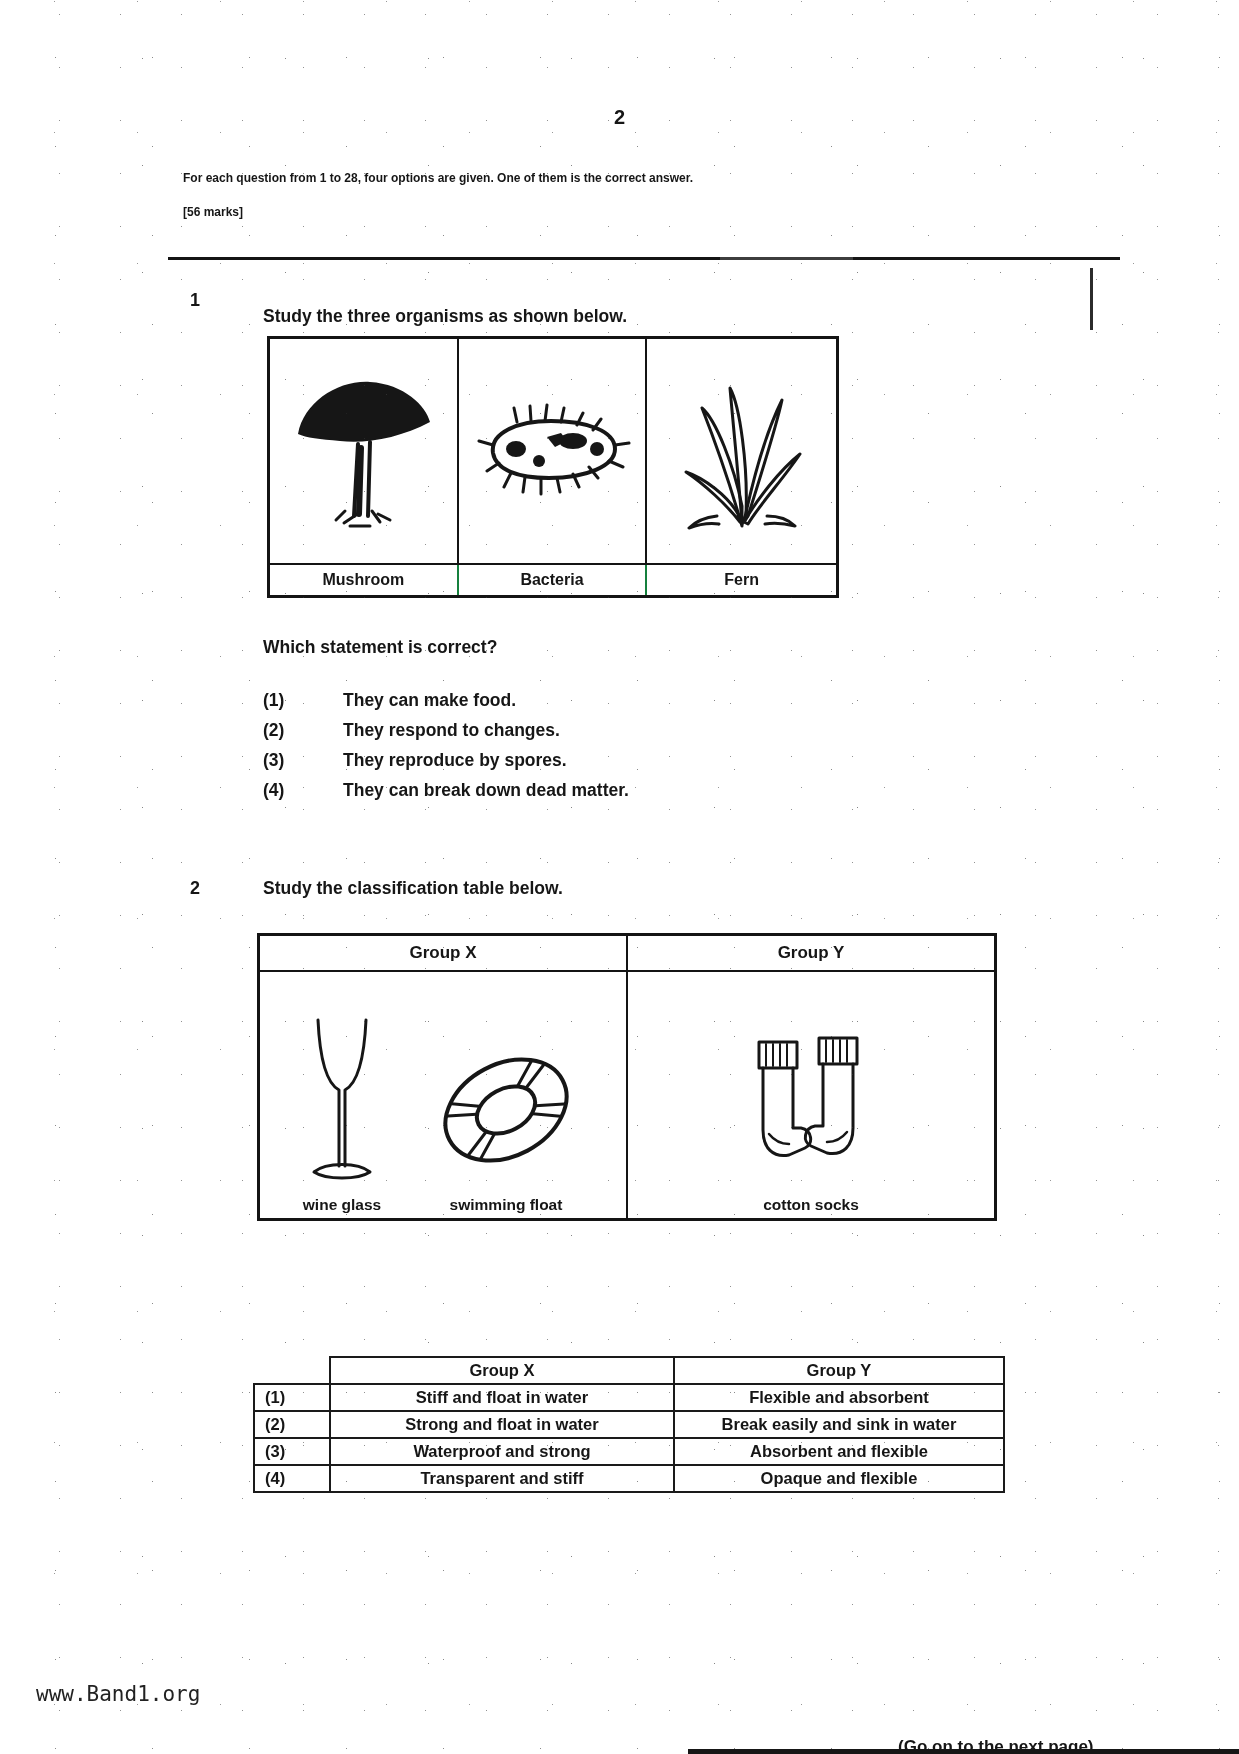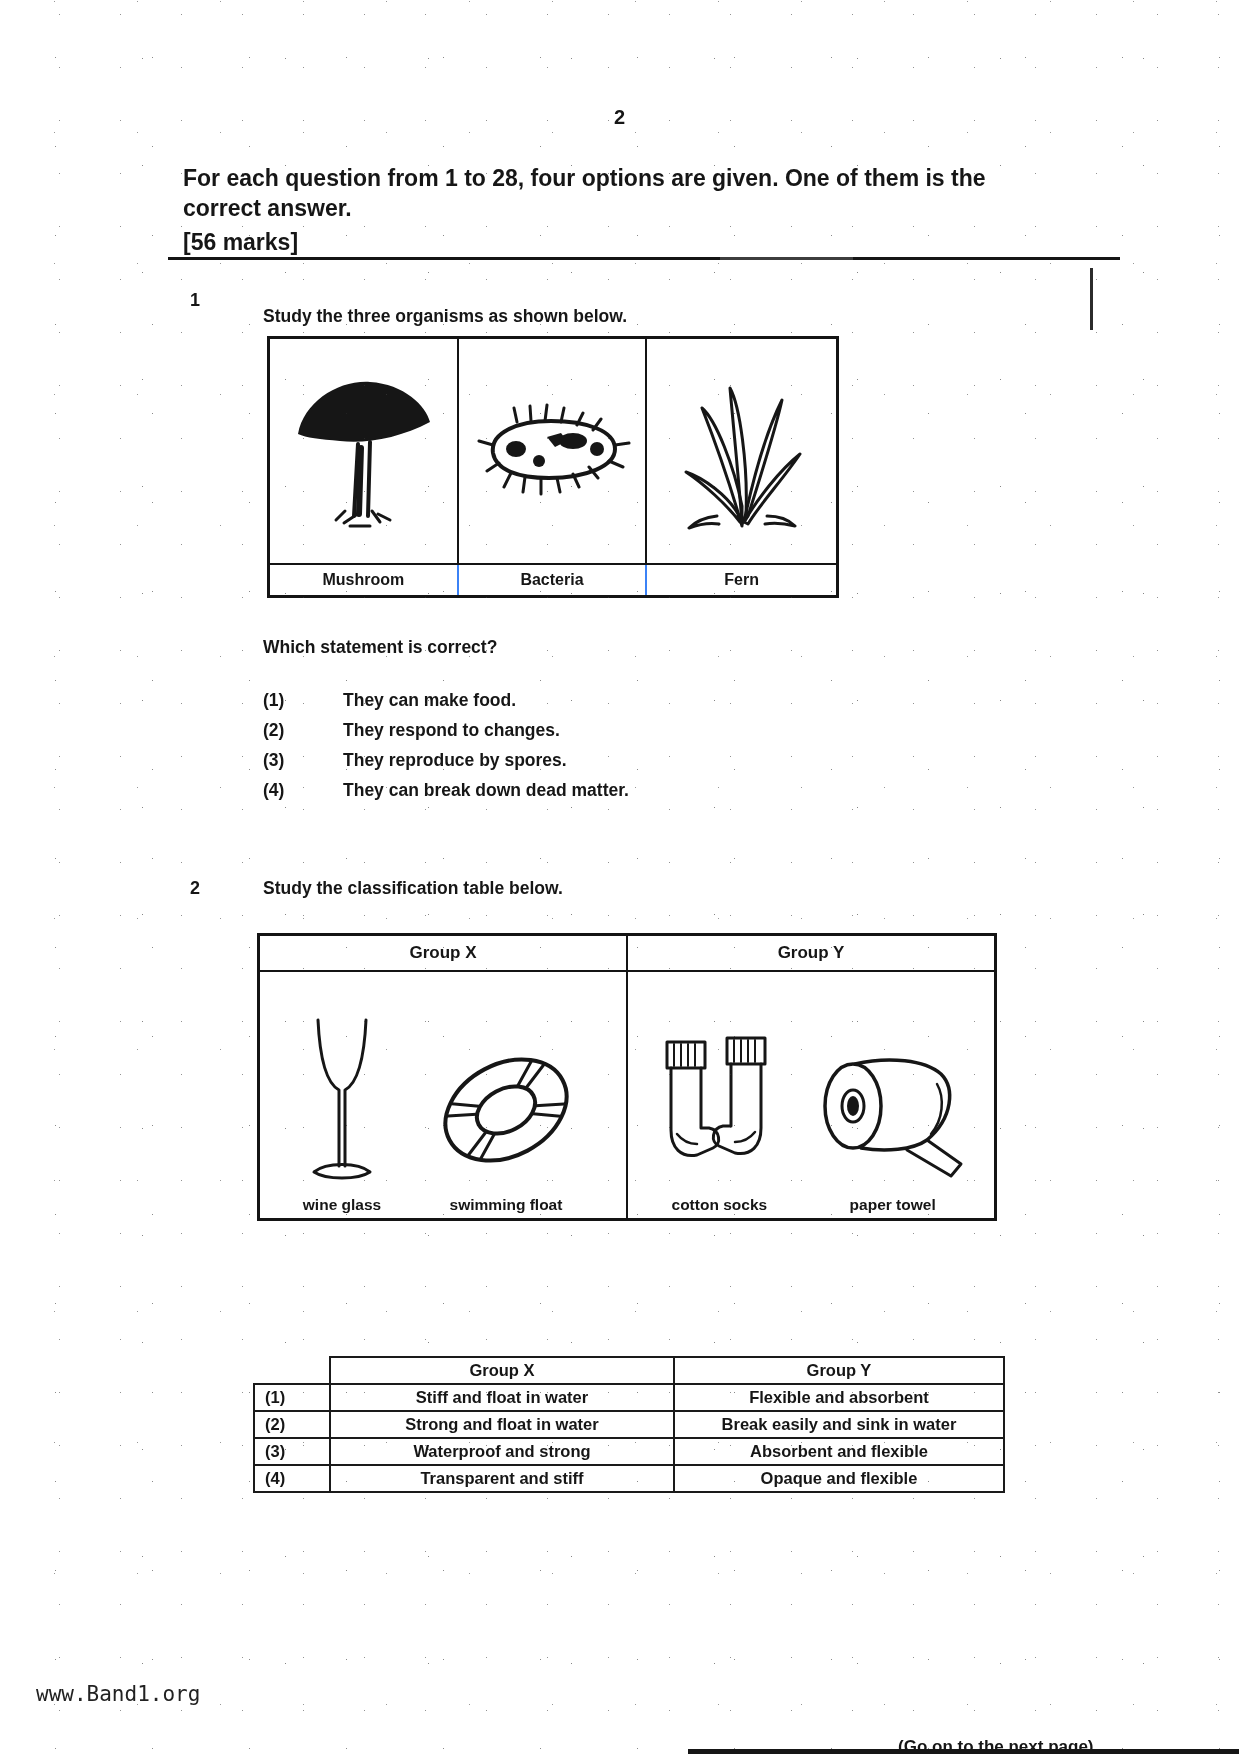--- a/index.html
+++ b/index.html
@@ -23,42 +23,42 @@
       radial-gradient(circle,#444 0.7px,transparent 0.9px);
     background-size:97px 89px,61px 53px,143px 107px,83px 131px;
     background-position:7px 13px,29px 41px,71px 5px,13px 67px;
     opacity:.55;
     pointer-events:none;
   }
   .abs{position:absolute;}
 
   .page-number{top:106px;left:0;width:1239px;text-align:center;font-size:20px;font-weight:700;}
 
-  .instructions{top:163px;left:183px;width:832px;font-size:23px;font-weight:600;line-height:30px;}
+  .instructions{top:163px;left:183px;width:832px;font-size:12px;font-weight:600;line-height:30px;}
   .marks{margin-top:4px;text-align:left;font-weight:700;}
   .rule{top:257px;left:168px;width:952px;height:3px;background:linear-gradient(90deg,#141414 0 58%,#3d3d3d 58% 72%,#161616 72% 100%);}
   .artifact-v{top:268px;left:1090px;width:3px;height:62px;background:#2b2b2b;}
   .artifact-bottom{top:1749px;left:688px;width:551px;height:5px;background:#161616;}
 
   .q-number{font-size:18px;font-weight:700;}
   .q-text{font-size:17.5px;font-weight:600;}
 
   
   .org-table{
     top:336px;left:267px;width:566px;
     display:grid;grid-template-columns:1fr 1fr 1fr;
     border:3px solid #141414;
   }
   .org-img-cell{
     height:224px;border-right:2px solid #141414;border-bottom:2px solid #141414;
     display:flex;align-items:center;justify-content:center;
   }
   .org-img-cell:nth-child(3){border-right:none;}
   .org-label-cell{
-    height:30px;border-right:2px solid #3b82f6;
+    height:30px;border-right:2px solid #15803d;
     display:flex;align-items:center;justify-content:center;
     font-size:16px;font-weight:700;
   }
   .org-label-cell:last-child{border-right:none;}
 
   
   .options{top:685px;left:263px;width:640px;}
   .opt-row{display:flex;line-height:30px;font-size:17.5px;font-weight:600;}
   .opt-num{width:80px;flex:none;}
 
@@ -215,31 +215,20 @@
             <rect class="ink" stroke-width="3" x="22" y="8" width="38" height="26"></rect>
             <path class="ink" stroke-width="2" d="M29,10 v22 M36,10 v22 M43,10 v22 M50,10 v22"></path>
             <path class="ink" stroke-width="3" d="M26,34 L26,96 C26,114 36,124 52,121 L68,114 C77,110 75,96 64,94 L56,94 L56,34"></path>
             <rect class="ink" stroke-width="3" x="82" y="4" width="38" height="26"></rect>
             <path class="ink" stroke-width="2" d="M89,6 v22 M96,6 v22 M103,6 v22 M110,6 v22"></path>
             <path class="ink" stroke-width="3" d="M116,30 L116,94 C116,112 106,122 90,119 L74,112 C65,108 67,94 78,92 L86,92 L86,30"></path>
             <path class="ink" stroke-width="2.5" d="M32,100 q8,10 20,10 M110,98 q-8,10 -20,10"></path>
           </svg>
           <div class="cap">cotton socks</div>
         </div>
-        <div class="fig">
-          <svg width="168" height="148" viewBox="0 0 168 148">
-            <ellipse class="ink" stroke-width="3.5" cx="44" cy="62" rx="28" ry="42"></ellipse>
-            <ellipse class="ink" stroke-width="3" cx="44" cy="62" rx="11" ry="16"></ellipse>
-            <ellipse class="inkfill" cx="44" cy="62" rx="6" ry="10"></ellipse>
-            <path class="ink" stroke-width="3.5" d="M46,20 C80,12 116,16 132,30 C146,44 144,74 118,96 C104,106 76,108 52,104"></path>
-            <path class="ink" stroke-width="3" d="M118,96 L152,120 L142,132 L98,106"></path>
-            <path class="ink" stroke-width="2.5" d="M128,40 C136,54 134,76 122,90"></path>
-          </svg>
-          <div class="cap">paper towel</div>
-        </div>
       </div>
     </div>
   </div>
 
 
   <table class="abs props-table">
     <tbody>
         <tr>
       <td class="no-border"></td>
       <th class="col-x">Group X</th>

